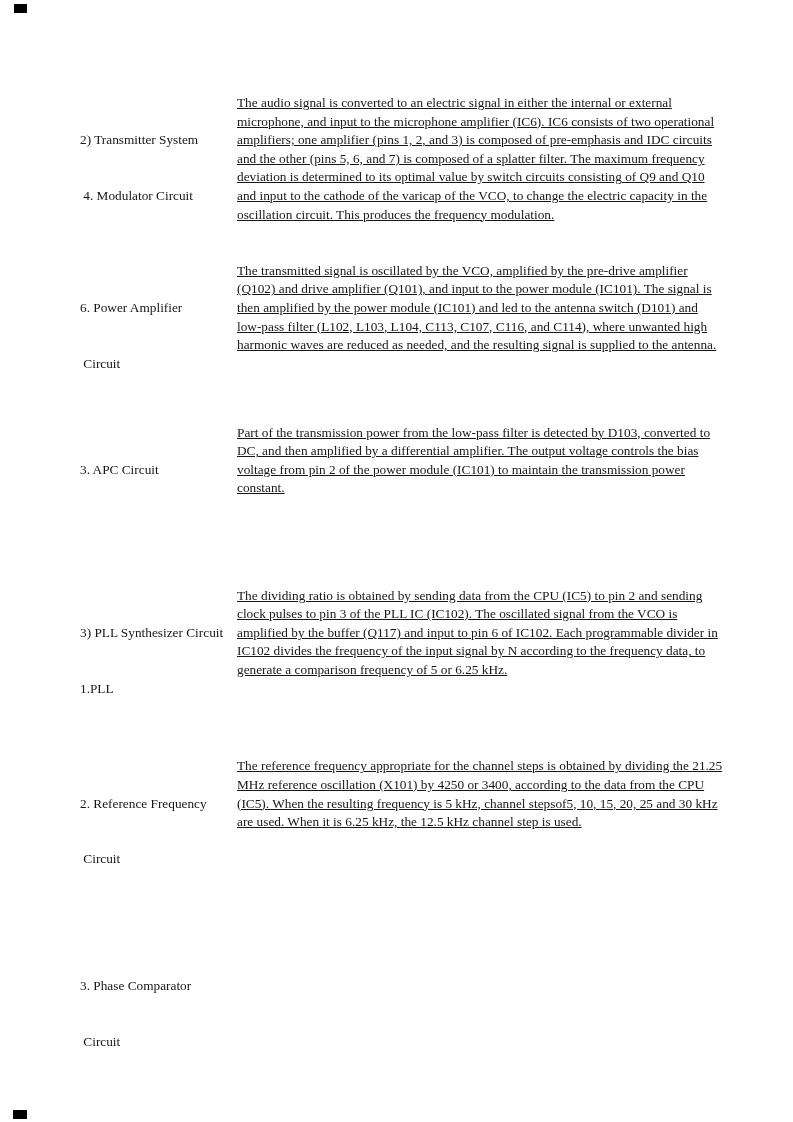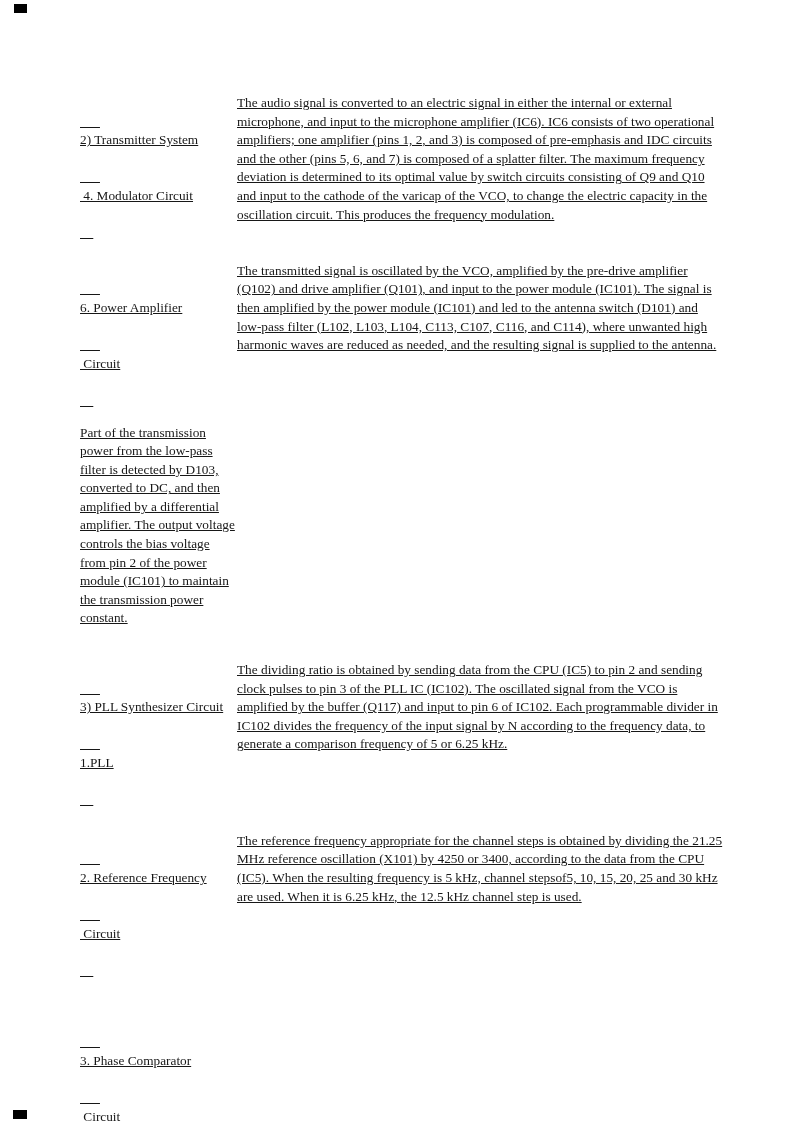--- a/index.html
+++ b/index.html
@@ -18,21 +18,20 @@
     padding: 94px 70px 0 80px;
   }
   .sec {
     display: grid;
     grid-template-columns: 157px 1fr;
     font-size: 13.3px;
     line-height: 18.6px;
   }
   .sec .label {
     white-space: pre;   
-    text-decoration: underline;
   }
   .sec .body {
     max-width: 489px;
     text-decoration: underline;
   }
   .mark {
     position: absolute;
     background: #000;
   }
   .mark-top { left: 14px; top: 4px; width: 13px; height: 9px; }
@@ -65,20 +64,24 @@
 
   <section class="sec sec-1">
     <div class="label">
       <div>6. Power Amplifier</div>
       <div> Circuit</div>
     </div>
     <div class="body">The transmitted signal is oscillated by the VCO, amplified by the pre-drive amplifier (Q102) and drive amplifier (Q101), and input to the power module (IC101). The signal is then amplified by the power module (IC101) and led to the antenna switch (D101) and low-pass filter (L102, L103, L104, C113, C107, C116, and C114), where unwanted high harmonic waves are reduced as needed, and the resulting signal is supplied to the antenna.</div>
   </section>
 
   <section class="sec sec-2">
+    <div class="label">
+      <div>3. APC Circuit</div>
+      <div></div>
+    </div>
     <div class="body">Part of the transmission power from the low-pass filter is detected by D103, converted to DC, and then amplified by a differential amplifier. The output voltage controls the bias voltage from pin 2 of the power module (IC101) to maintain the transmission power constant.</div>
   </section>
 
   <section class="sec sec-3">
     <div class="label">
       <div>3) PLL Synthesizer Circuit</div>
       <div>1.PLL</div>
     </div>
     <div class="body">The dividing ratio is obtained by sending data from the CPU (IC5) to pin 2 and sending clock pulses to pin 3 of the PLL IC (IC102). The oscillated signal from the VCO is amplified by the buffer (Q117) and input to pin 6 of IC102. Each programmable divider in IC102 divides the frequency of the input signal by N according to the frequency data, to generate a comparison frequency of 5 or 6.25 kHz.</div>
   </section>

